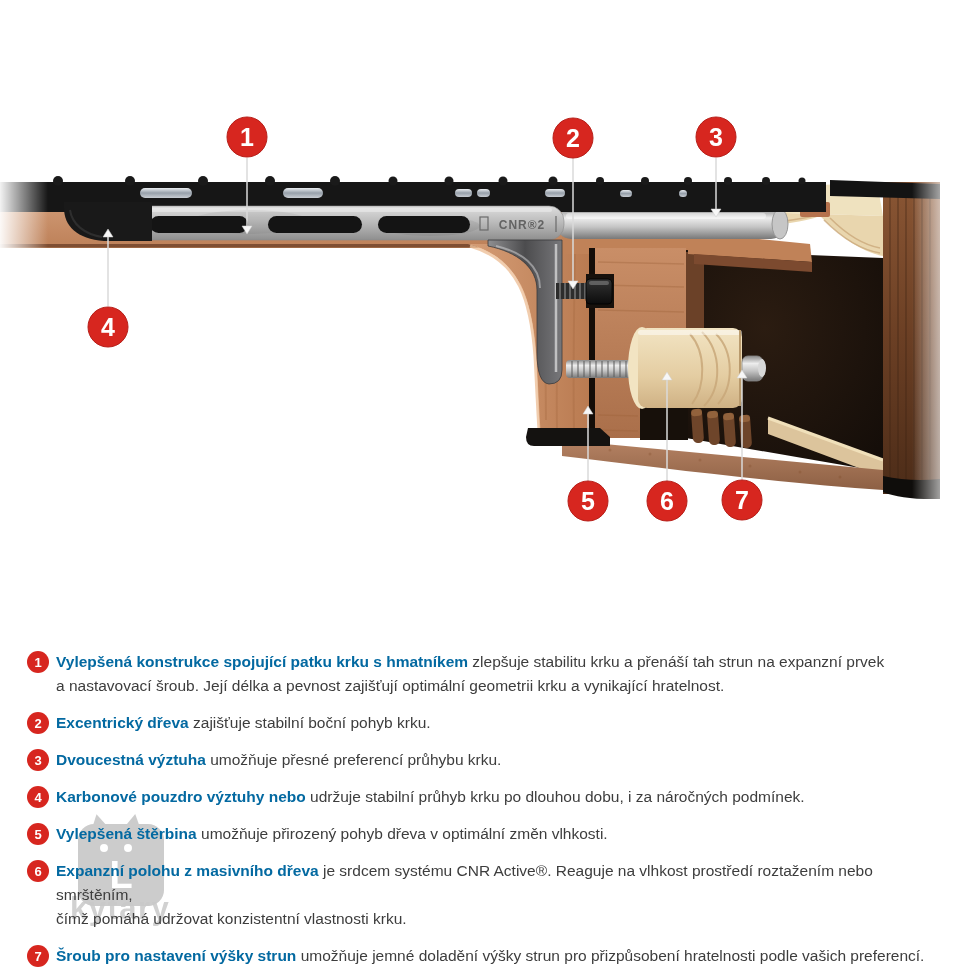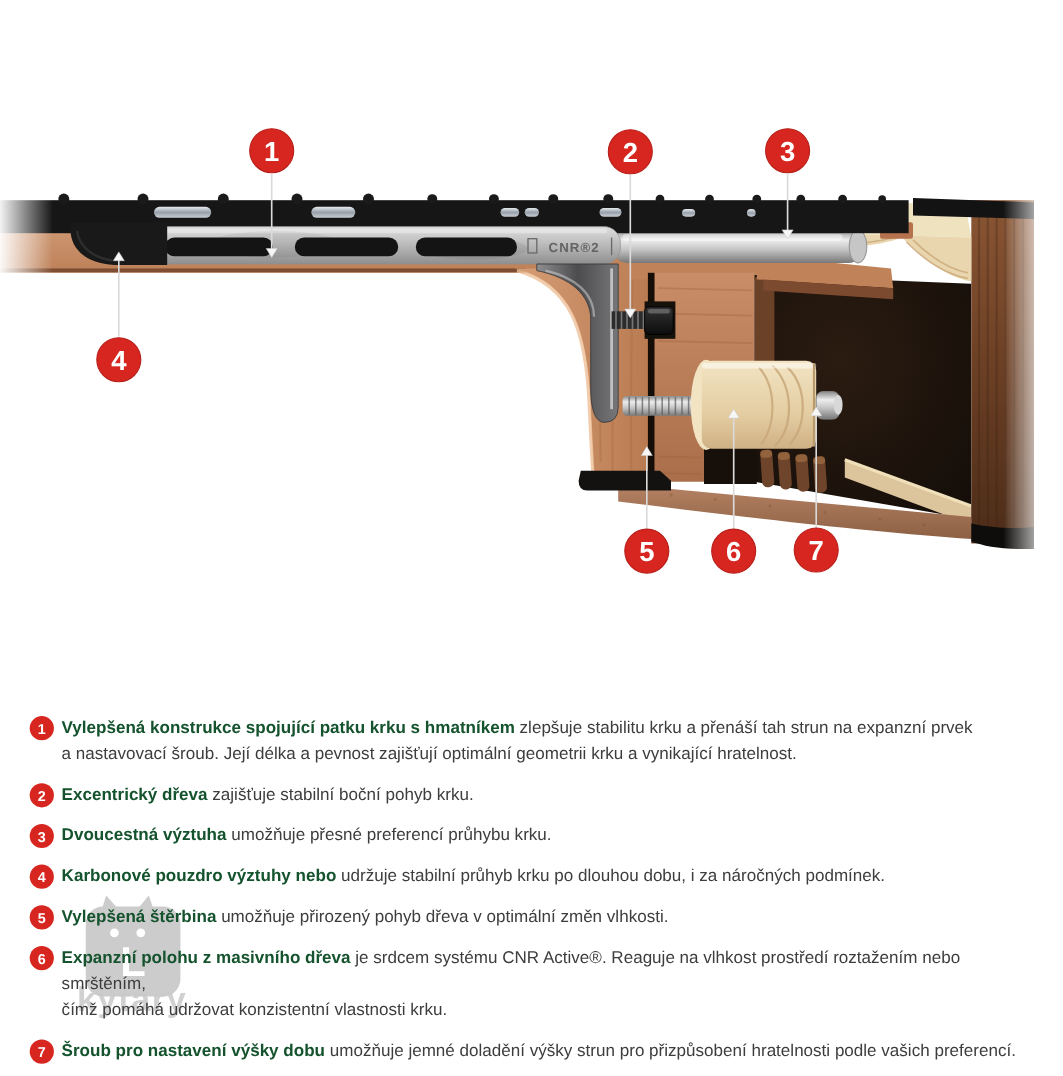--- a/index.html
+++ b/index.html
@@ -27,21 +27,21 @@
              color:#c9c9c9; letter-spacing:1.5px; opacity:.85; }
 
   
   .items { position:absolute; left:27px; top:650px; width:920px; z-index:2; }
   .item { display:flex; align-items:flex-start; margin:0 0 13px 0; }
   .bullet { flex:0 0 auto; width:22px; height:22px; border-radius:50%; background:#d7261f;
             color:#ffffff; font-size:13px; font-weight:bold; display:flex;
             align-items:center; justify-content:center; margin:1px 7px 0 0; }
   .item-text { margin:0; font-size:15.5px; line-height:24px; color:#3d3d3d;
                white-space:pre-wrap; width:888px; }
-  .item-text b { color:#14532d; }
+  .item-text b { color:#0369a1; }
 </style>
 </head>
 <body>
 
 <div class="stage">
 
   <svg class="diagram-svg" width="966" height="620" viewBox="0 0 966 620">
     <defs>
       <linearGradient id="metalH" x1="0" y1="0" x2="0" y2="1">
         <stop offset="0" stop-color="#dedede"></stop>
@@ -384,17 +384,17 @@
       <span class="bullet">5</span>
       <p class="item-text"><b>Vylepšená štěrbina</b><span> umožňuje přirozený pohyb dřeva v optimální změn vlhkosti.</span></p>
     </div>
     <div class="item">
       <span class="bullet">6</span>
       <p class="item-text"><b>Expanzní polohu z masivního dřeva</b><span> je srdcem systému CNR Active®. Reaguje na vlhkost prostředí roztažením nebo smrštěním,
 čímž pomáhá udržovat konzistentní vlastnosti krku.</span></p>
     </div>
     <div class="item">
       <span class="bullet">7</span>
-      <p class="item-text"><b>Šroub pro nastavení výšky dobu</b><span> umožňuje jemné doladění výšky strun pro přizpůsobení hratelnosti podle vašich preferencí.</span></p>
+      <p class="item-text"><b>Šroub pro nastavení výšky strun</b><span> umožňuje jemné doladění výšky strun pro přizpůsobení hratelnosti podle vašich preferencí.</span></p>
     </div>
   </div>
 
 </div>
 
 </body></html>

